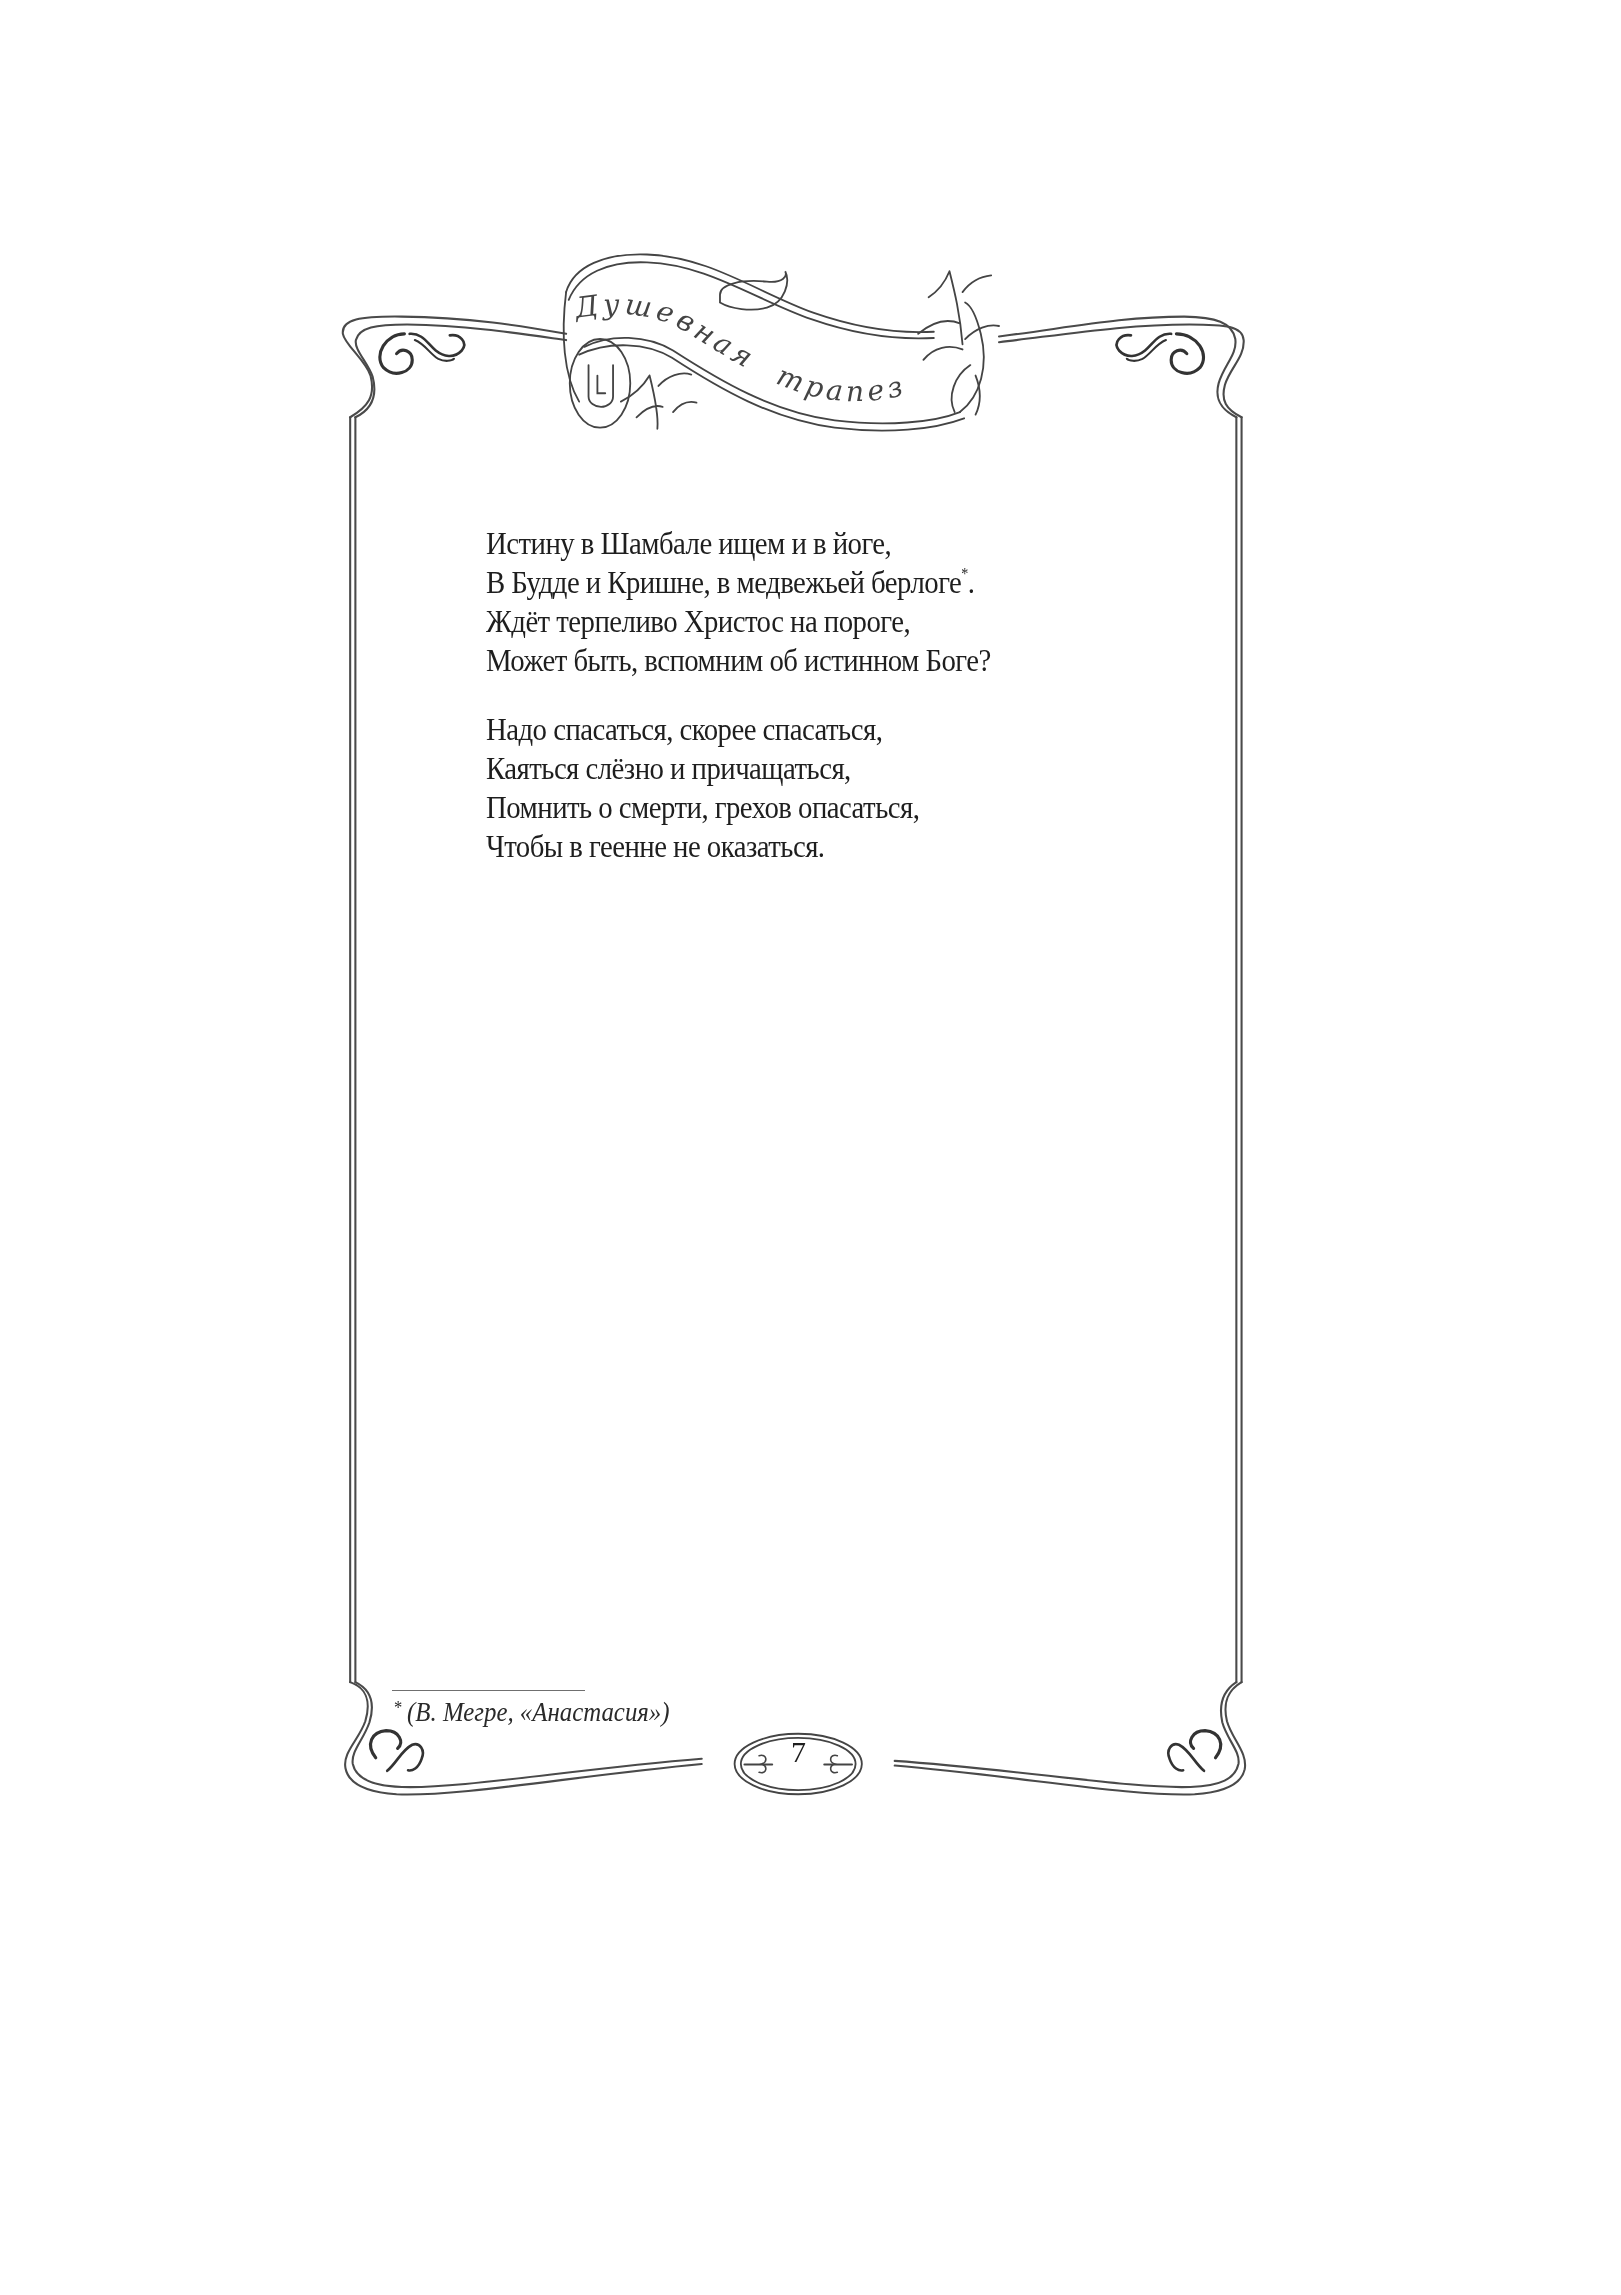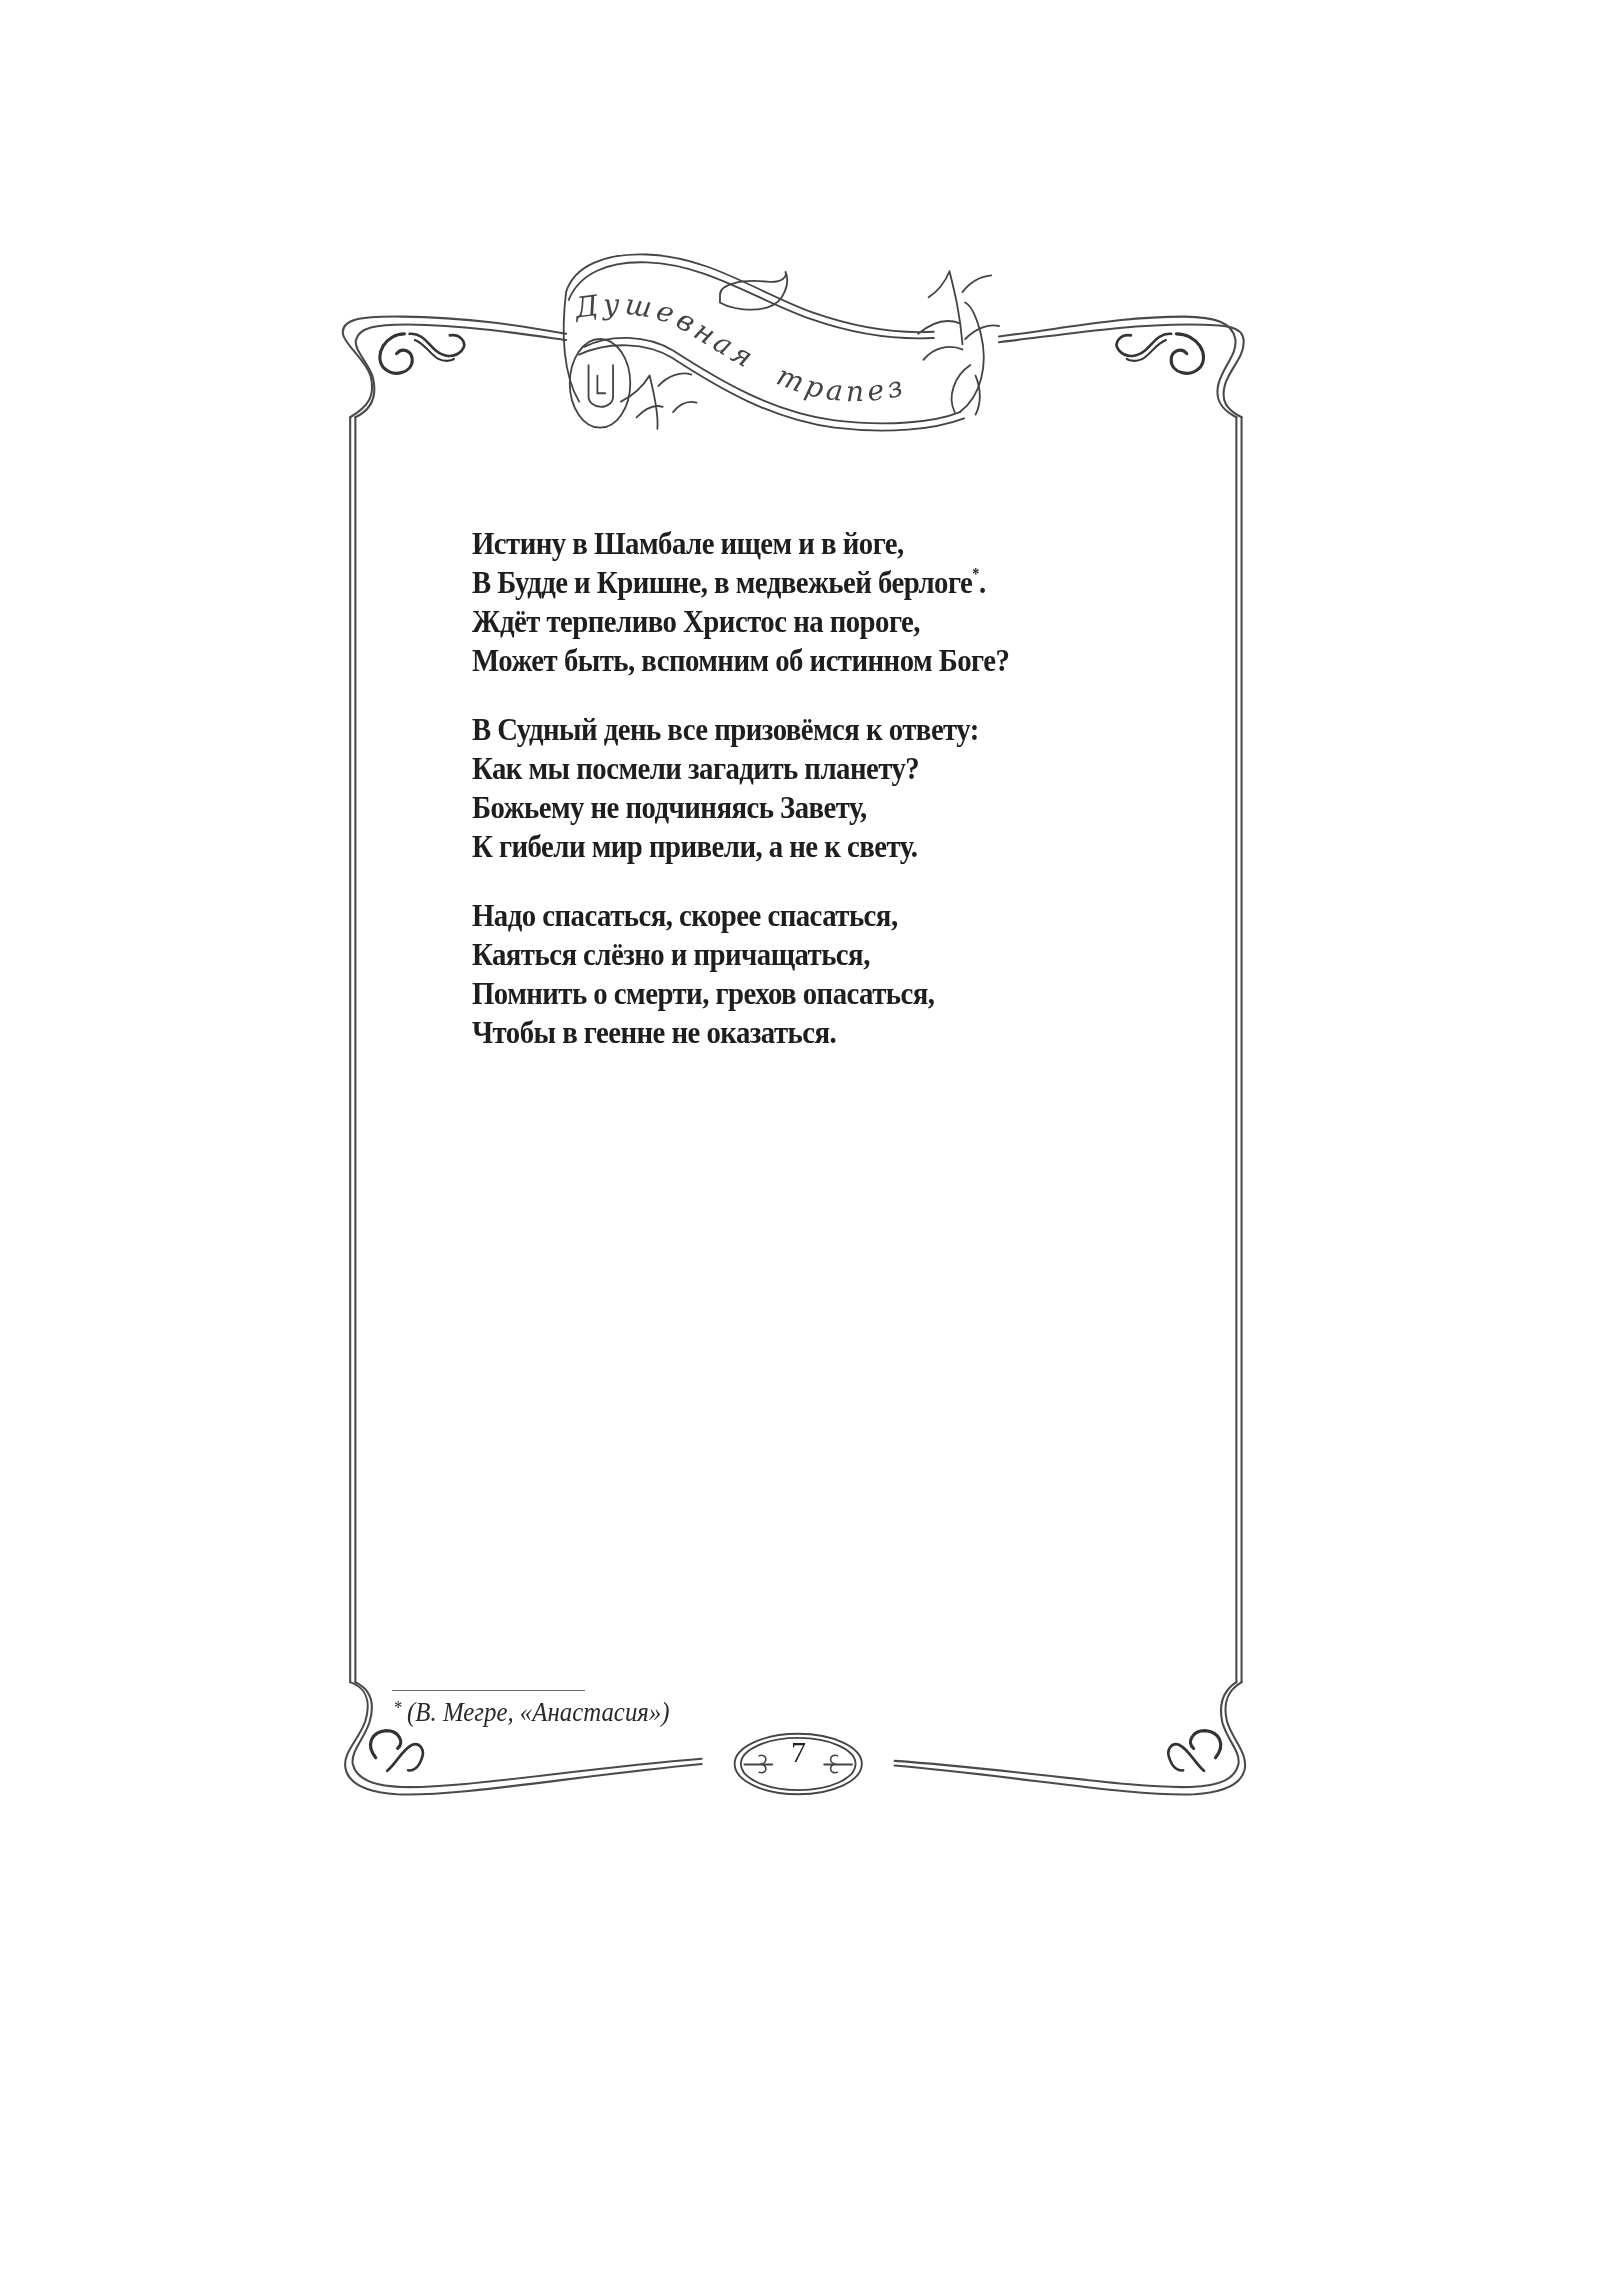--- a/index.html
+++ b/index.html
@@ -29,24 +29,23 @@
     }
     .banner-text {
       position: absolute;
       left: 0; top: 0;
       width: 1622px;
       height: 2295px;
       pointer-events: none;
     }
     .poem {
       position: absolute;
-      left: 472px;
+      left: 486px;
       top: 524px;
       width: 730px;
-      font-weight: bold;
     }
     .stanza {
       margin: 0 0 30px 0;
     }
     .line {
       display: block;
       font-size: 32px;
       line-height: 39px;
       white-space: nowrap;
       letter-spacing: -0.6px;
@@ -187,26 +186,20 @@
   </svg>
 
   <div class="poem">
     <div class="stanza">
       <span class="line">Истину в Шамбале ищем и в йоге,</span>
       <span class="line"><span>В Будде и Кришне, в медвежьей берлоге</span><sup>*</sup><span>.</span></span>
       <span class="line">Ждёт терпеливо Христос на пороге,</span>
       <span class="line">Может быть, вспомним об истинном Боге?</span>
     </div>
     <div class="stanza">
-      <span class="line">В Судный день все призовёмся к ответу:</span>
-      <span class="line">Как мы посмели загадить планету?</span>
-      <span class="line">Божьему не подчиняясь Завету,</span>
-      <span class="line">К гибели мир привели, а не к свету.</span>
-    </div>
-    <div class="stanza">
       <span class="line">Надо спасаться, скорее спасаться,</span>
       <span class="line">Каяться слёзно и причащаться,</span>
       <span class="line">Помнить о смерти, грехов опасаться,</span>
       <span class="line">Чтобы в геенне не оказаться.</span>
     </div>
   </div>
 
   <div class="footnote-rule"></div>
   <div class="footnote">
     <span class="mark">*</span><span>(В. Мегре, «Анастасия»)</span>

